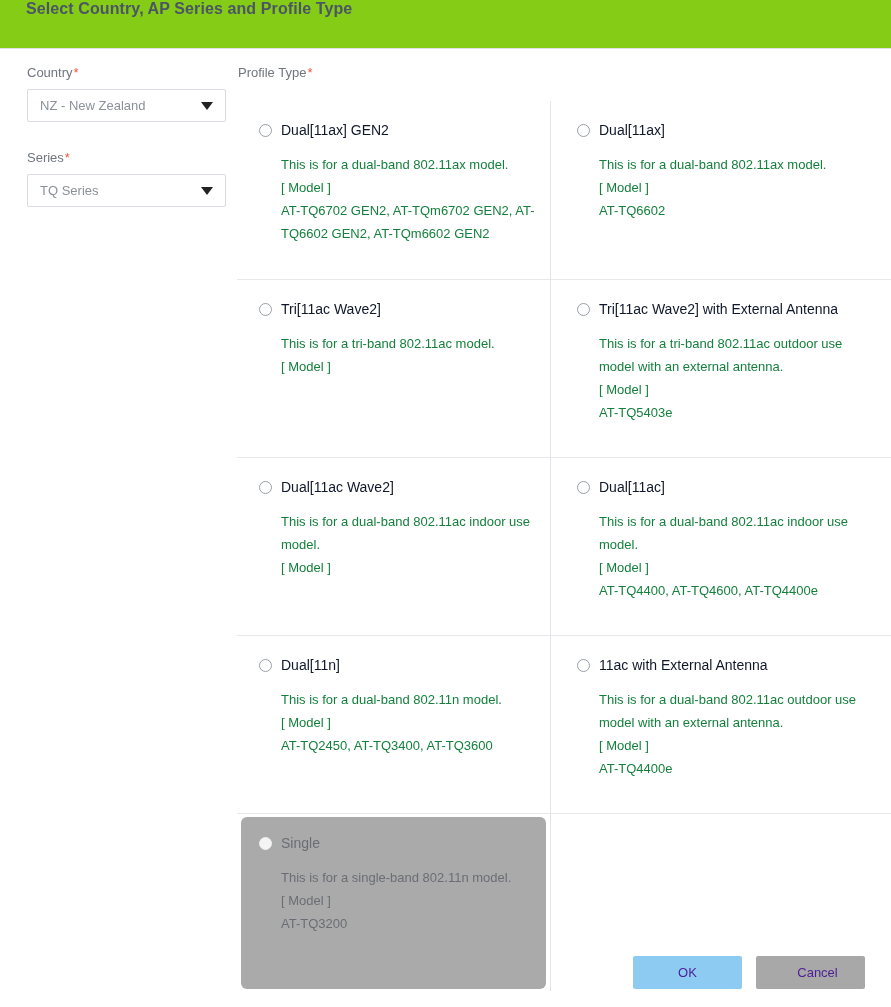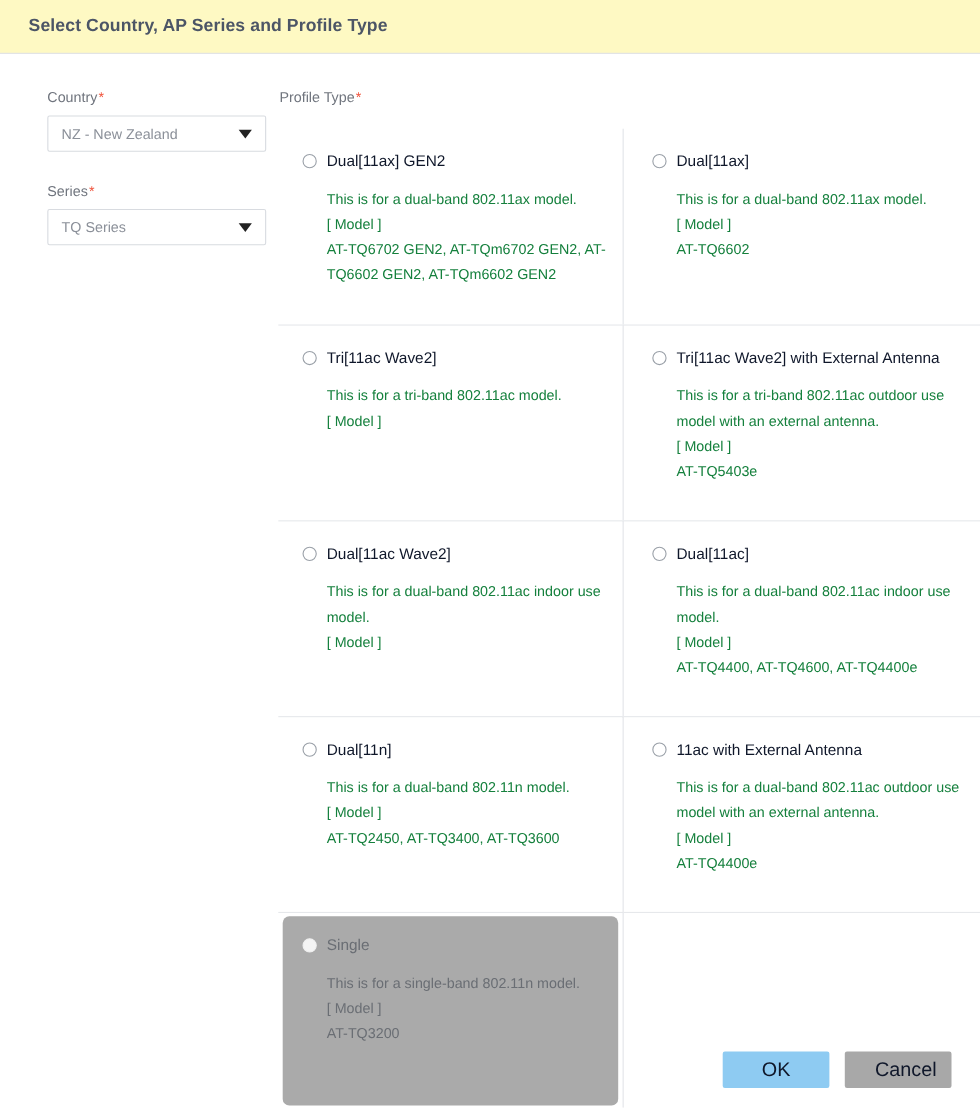--- a/index.html
+++ b/index.html
@@ -11,39 +11,38 @@
     height: 1007px;
     background: #ffffff;
     font-family: "Liberation Sans", sans-serif;
     color: #6b7079;
     overflow: hidden;
   }
 
   
   .dialog-header {
     height: 49px;
-    background: #fef9c3;
+    background: #84cc16;
     border-bottom: 1px solid #dfe2e8;
     box-sizing: border-box;
     display: flex;
-    align-items: center;
     padding-left: 26px;
   }
   .dialog-title {
     font-size: 16px;
     font-weight: bold;
     color: #4c5566;
     letter-spacing: 0.1px;
   }
 
   
   .dialog-body {
     display: flex;
     align-items: flex-start;
-    padding: 16px;
+    padding: 0;
     height: 889px;
     box-sizing: border-box;
   }
 
   
   .left-pane {
     width: 237px;
     box-sizing: border-box;
     padding: 16px 0 0 27px;
     flex: 0 0 237px;
@@ -179,27 +178,27 @@
   .dialog-footer {
     height: 69px;
     box-sizing: border-box;
     display: flex;
     justify-content: flex-end;
     align-items: center;
     gap: 14px;
     padding-right: 26px;
   }
   .btn {
-    width: 97px;
+    width: 109px;
     height: 33px;
     border: none;
     border-radius: 2px;
-    font-size: 18px;
+    font-size: 13px;
     font-family: "Liberation Sans", sans-serif;
-    color: #0f172a;
+    color: #4c1d95;
     cursor: pointer;
     line-height: 33px;
     text-align: center;
     padding: 0;
   }
   .btn-ok { background: #8ecbf2; }
   .btn-cancel { background: #a8a8a8; padding-left: 14px; }
 </style>
 </head>
 <body>

